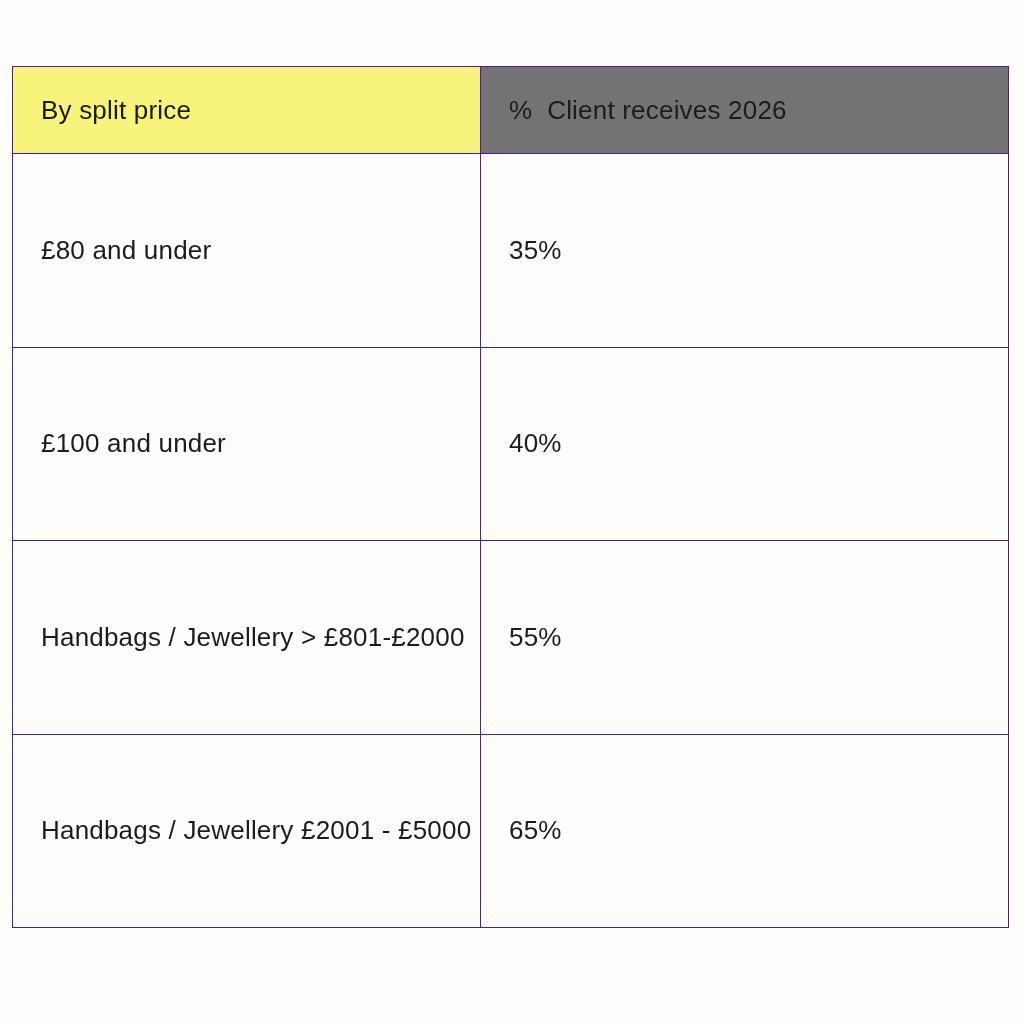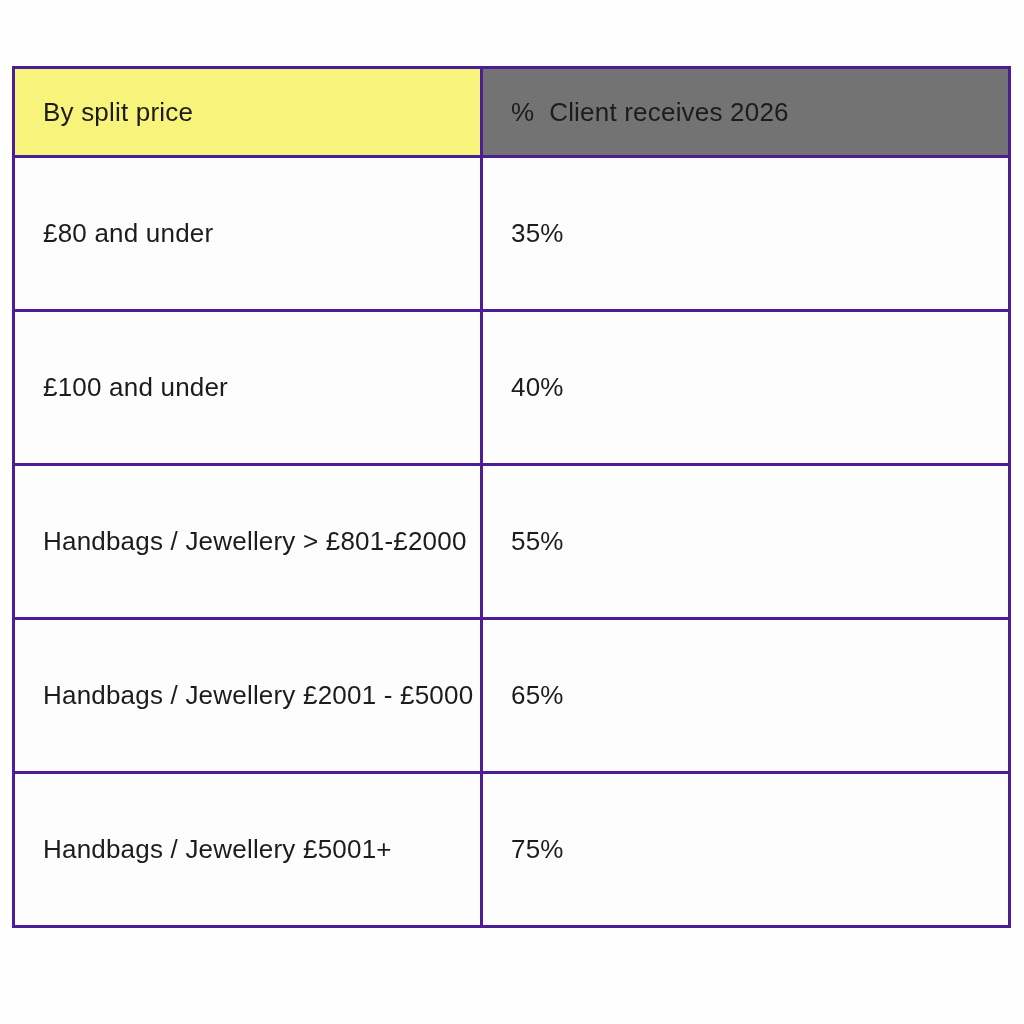--- a/index.html
+++ b/index.html
@@ -25,21 +25,21 @@
     width: 996px;
     height: 862px;
     border-collapse: collapse;
     table-layout: fixed;
     background: #fdfdfd;
   }
   table.price-table col.c1 { width: 468px; }
   table.price-table col.c2 { width: 528px; }
   table.price-table th,
   table.price-table td {
-    border: 3px solid #4c1d95;
+    border: 1px solid #4c1d95;
     text-align: left;
     vertical-align: middle;
     padding: 0 0 0 28px;
     font-size: 26px;
     letter-spacing: 0.2px;
     color: #1c1c1c;
     white-space: pre-wrap;
     overflow: hidden;
   }
   table.price-table thead th {
@@ -76,19 +76,15 @@
         <td>40%</td>
       </tr>
       <tr>
         <td>Handbags / Jewellery &gt; £801-£2000</td>
         <td>55%</td>
       </tr>
       <tr>
         <td>Handbags / Jewellery £2001 - £5000</td>
         <td>65%</td>
       </tr>
-      <tr>
-        <td>Handbags / Jewellery £5001+</td>
-        <td>75%</td>
-      </tr>
     </tbody>
   </table>
 </div>
 
 </body></html>

